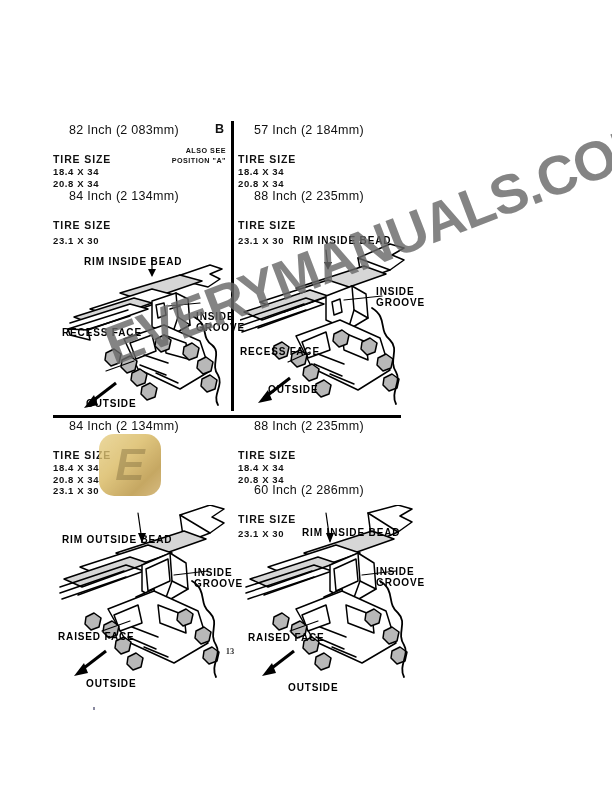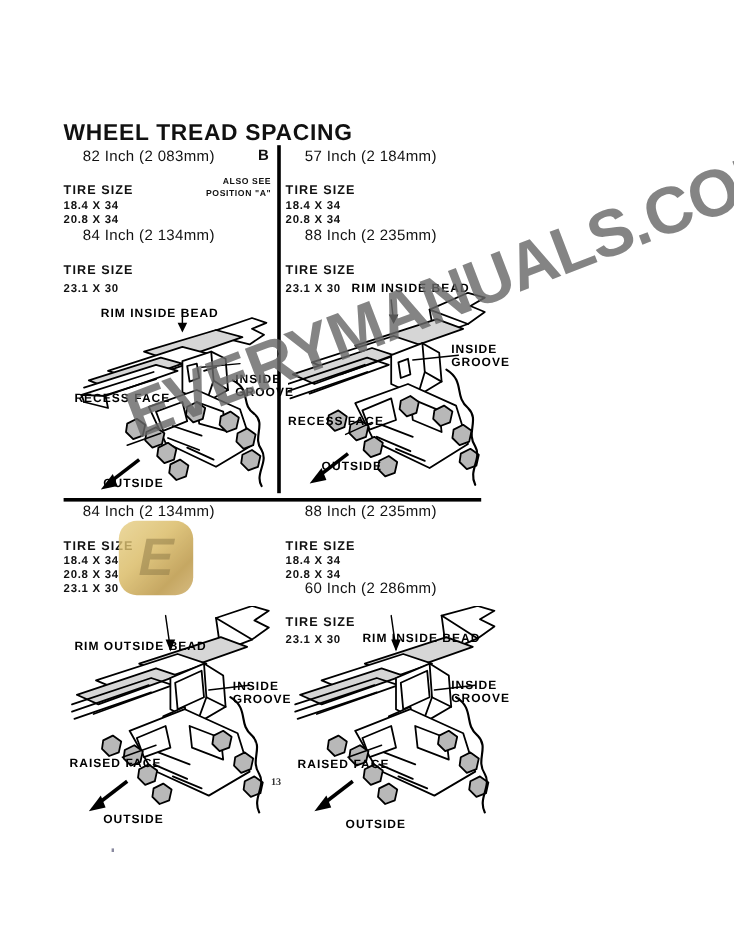--- a/index.html
+++ b/index.html
@@ -166,21 +166,20 @@
     width: 2px;
     height: 3px;
     background: #8a8aa0;
   }
 </style>
 </head>
 <body>
 
 <div class="page">
 
-  <div class="title">WHEEL TREAD SPACING</div>
 
   <div class="v-divider"></div>
   <div class="h-divider"></div>
 
   <div class="spec" style="left:53px; top:123px;">
     <div class="spec-head">82 Inch (2 083mm)</div>
     <div class="spec-sub">TIRE SIZE</div>
     <div class="spec-item">18.4 X 34</div>
     <div class="spec-item">20.8 X 34</div>
   </div>

